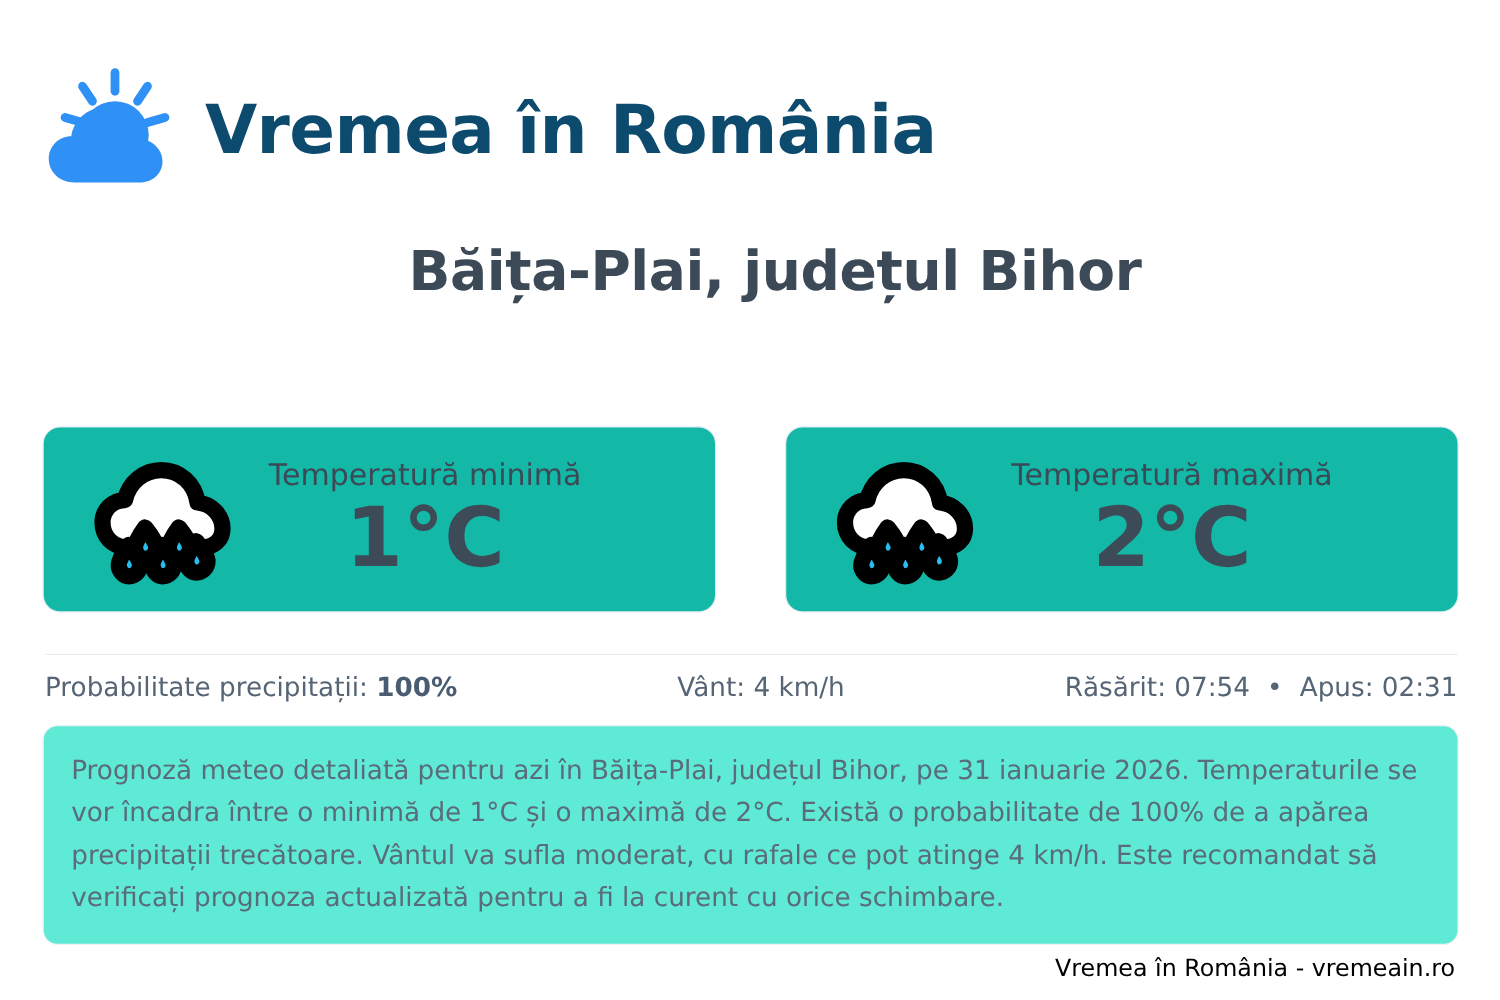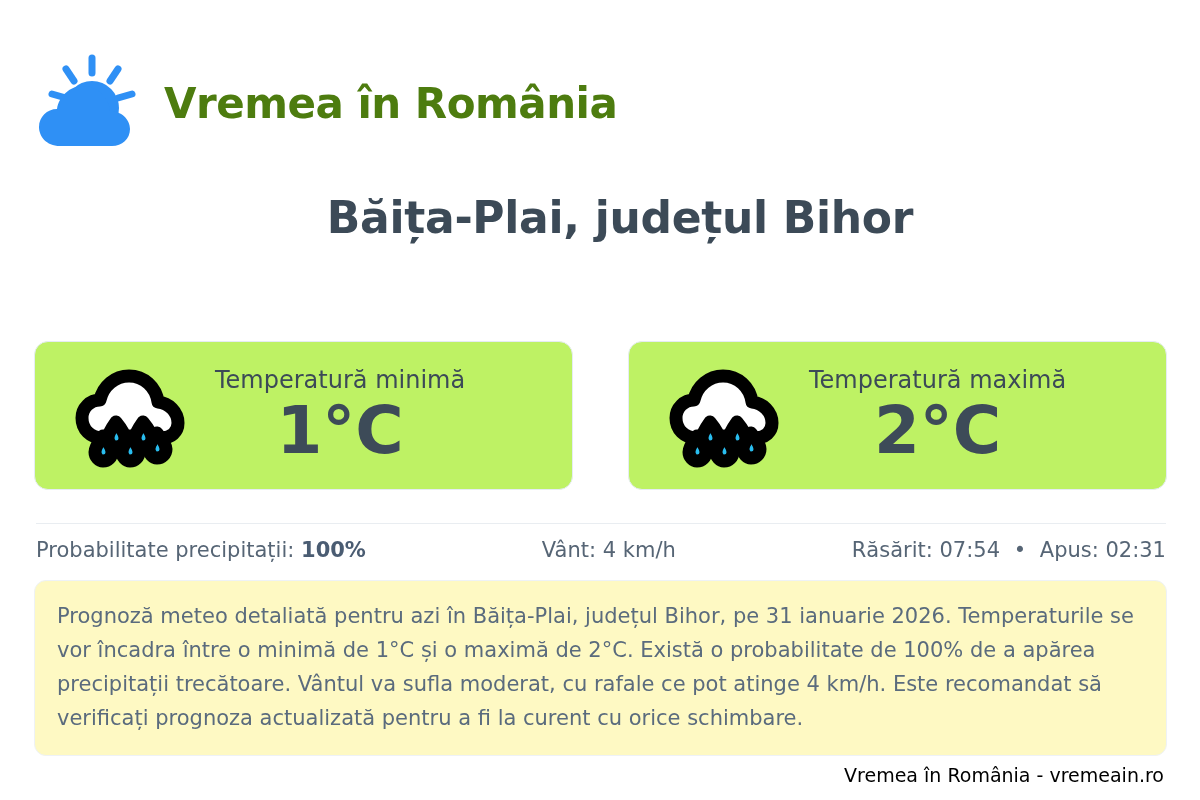--- a/index.html
+++ b/index.html
@@ -29,24 +29,24 @@
     display: flex;
     align-items: center;
     gap: 16px;
   }
   .logo-icon {
     width: 112px;
     height: 104px;
     flex: 0 0 auto;
   }
   .logo-text {
-    font-size: 42px;
+    font-size: 54px;
     line-height: 1.08;
     font-weight: bold;
-    color: #4d7c0f;
+    color: #0c4a6e;
     letter-spacing: -0.5px;
     white-space: pre-line;
   }
 
   
   .title {
     position: absolute;
     left: 0;
     top: 192px;
     width: 1200px;
@@ -74,21 +74,21 @@
     left: 34px;
     top: 341px;
     width: 1133px;
     display: flex;
     justify-content: space-between;
   }
   .card {
     width: 539px;
     height: 149px;
     box-sizing: border-box;
-    background: #bef264;
+    background: #14b8a6;
     border: 1px solid #e5ecf3;
     border-radius: 14px;
     display: flex;
     align-items: center;
     padding-left: 38px;
     gap: 26px;
   }
   .card-icon {
     width: 116px;
     height: 104px;
@@ -146,21 +146,21 @@
   }
 
   
   .description {
     position: absolute;
     left: 34px;
     top: 580px;
     width: 1133px;
     min-height: 167px;
     box-sizing: border-box;
-    background: #fef9c3;
+    background: #5eead4;
     border: 1px solid #eef2f6;
     border-radius: 12px;
     padding: 18px 22px 20px 22px;
     font-size: 21px;
     line-height: 1.62;
     color: #5a6b7d;
   }
 
   
   .footer {

